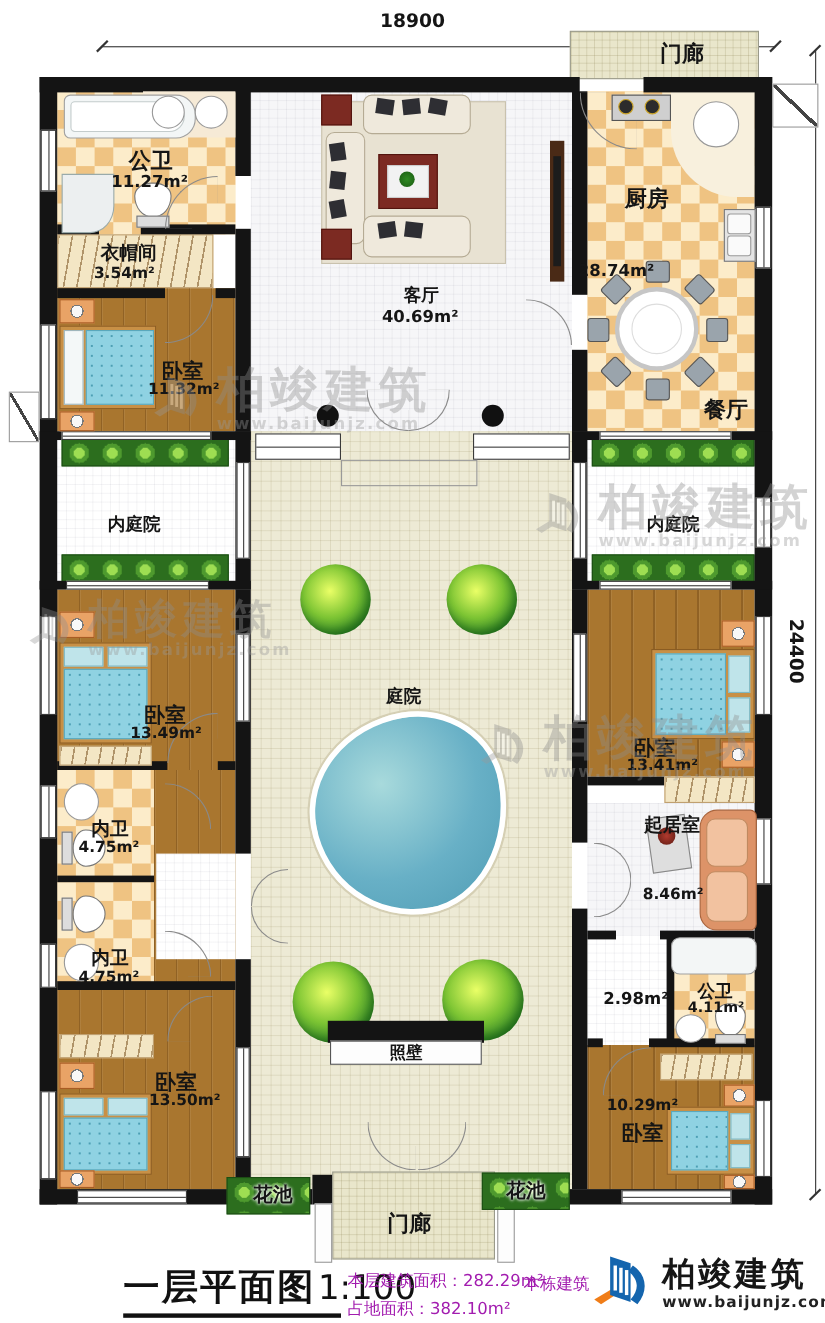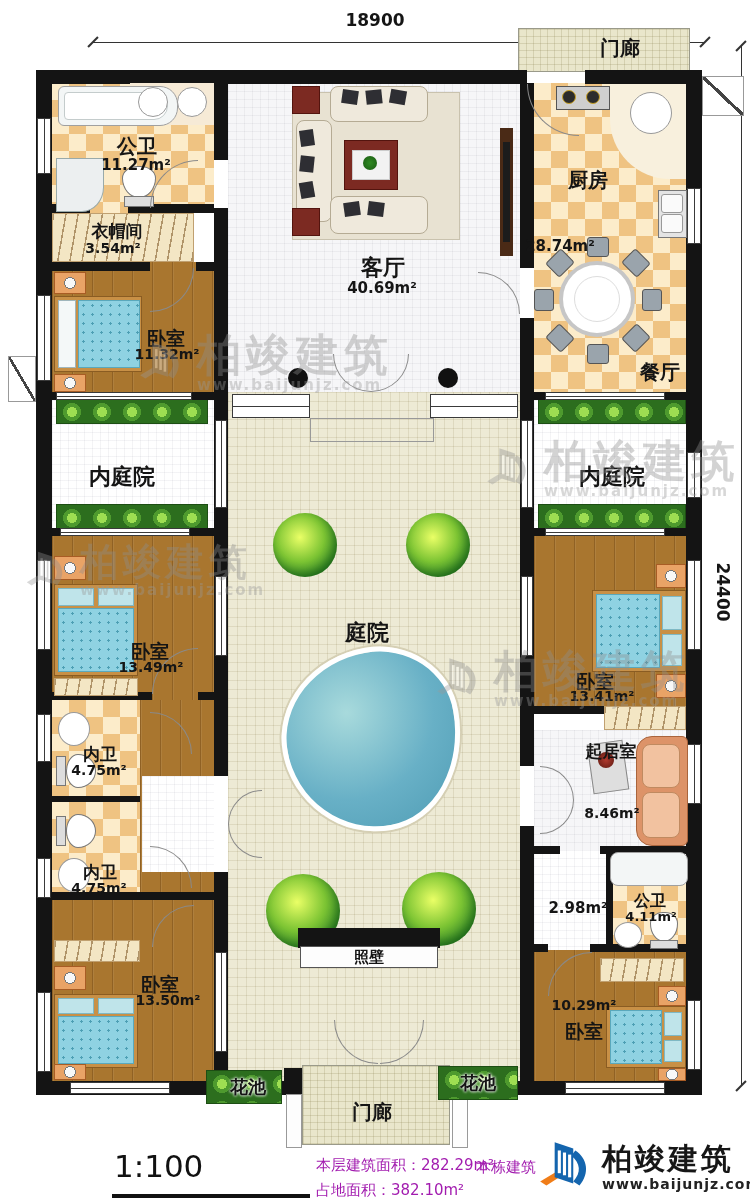--- a/index.html
+++ b/index.html
@@ -28,21 +28,21 @@
   .stand{position:absolute;background:#e9a366;border:1px solid #a85c24;box-sizing:border-box;background-image:radial-gradient(circle at 50% 50%,#f8f8f8 0 5px,#777 5px 6px,transparent 6px)}
   .white{position:absolute;background:#fdfdfd;border:1px solid #999;box-sizing:border-box}
   .circ{position:absolute;background:#fff;border:1px solid #999;border-radius:50%;box-sizing:border-box}
   .wc{position:absolute;background:#fff;border:1px solid #777;border-radius:46% 46% 50% 50%/38% 38% 62% 62%;box-sizing:border-box}
   .tank{position:absolute;background:#ddd;border:1px solid #777;box-sizing:border-box}
   .tree{position:absolute;border-radius:50%;background:radial-gradient(circle at 42% 38%,#eaff66,#7cc433 45%,#2e8428 78%,#1e6420);box-shadow:inset -3px -4px 8px rgba(0,60,0,.4)}
   .pond{position:absolute;background:radial-gradient(circle at 38% 32%,#a8dadc,#68b0c6 55%,#4f9cb4);border:5px solid #fff;box-shadow:0 0 0 2px #d5cfb4;border-radius:55% 45% 48% 52%/48% 42% 58% 52%;transform:rotate(-10deg)}
   .dot{position:absolute;background:#111;border-radius:50%}
   .lbl{position:absolute;transform:translate(-50%,-50%);font-weight:700;color:#151515;white-space:nowrap;text-align:center;line-height:1.1}
   .lbl-left{position:absolute;transform:translate(0,-50%);font-weight:400;color:#a21caf;white-space:nowrap}
-  .f22{font-size:22px}.f20{font-size:20px}.f19{font-size:19px}.f17{font-size:17px}.f16{font-size:16px}.f15{font-size:15px}.f14{font-size:14px}
+  .f22{font-size:16px}.f20{font-size:20px}.f19{font-size:19px}.f17{font-size:17px}.f16{font-size:16px}.f15{font-size:15px}.f14{font-size:14px}
   .wm{position:absolute;display:flex;align-items:center;gap:10px;opacity:.38;pointer-events:none}
   .wm .txt{display:flex;flex-direction:column;line-height:1.05}
   .wm .zi{font-size:44px;font-weight:700;color:#8e8e8e;letter-spacing:5px}
   .wm .web{font-size:15px;font-weight:700;color:#999;letter-spacing:2px}
   .dimline{position:absolute;background:#333}
   .tick{position:absolute;width:14px;height:2px;background:#333;transform:rotate(-45deg)}
   .footer-title{position:absolute;display:flex;align-items:baseline;font-weight:700;color:#111}
   .footer-title .t1{font-size:33px;letter-spacing:2px}
   .footer-title .t2{font-size:31px;font-weight:400;margin-left:2px}
   .logo{position:absolute;display:flex;align-items:center;gap:6px}
@@ -390,20 +390,21 @@
           <rect x="33" y="18" width="3" height="22"></rect>
         </g>
       </svg>
     <div class="txt">
         <span class="zi">柏竣建筑</span>
         <span class="web">www.baijunjz.com</span>
       </div>
   </div>
 
   <div class="footer-title" style="left:112px;top:1148px">
+    <span class="t1">一层平面图</span>
       <span class="t2">1:100</span>
   </div>
   <div class="abs" style="left:112px;top:1194px;width:198px;height:4px;background:#111"></div>
   <div class="lbl-left f15" style="left:316px;top:1165px"><span>本层建筑面积：</span><span>282.29m²</span></div>
   <div class="lbl-left f15" style="left:316px;top:1190px"><span>占地面积：</span><span>382.10m²</span></div>
   <div class="lbl-left f15" style="left:476px;top:1167px">本栋建筑</div>
   <div class="logo" style="left:534px;top:1136px">
     <svg width="62" height="62" viewBox="0 0 60 60">
       <path fill="#f07d18" d="M6 44 L26 32 L26 39 L12 48 Z"></path>
       <path fill="#1465ae" d="M20 6 L38 12 L38 46 L20 40 Z"></path>

